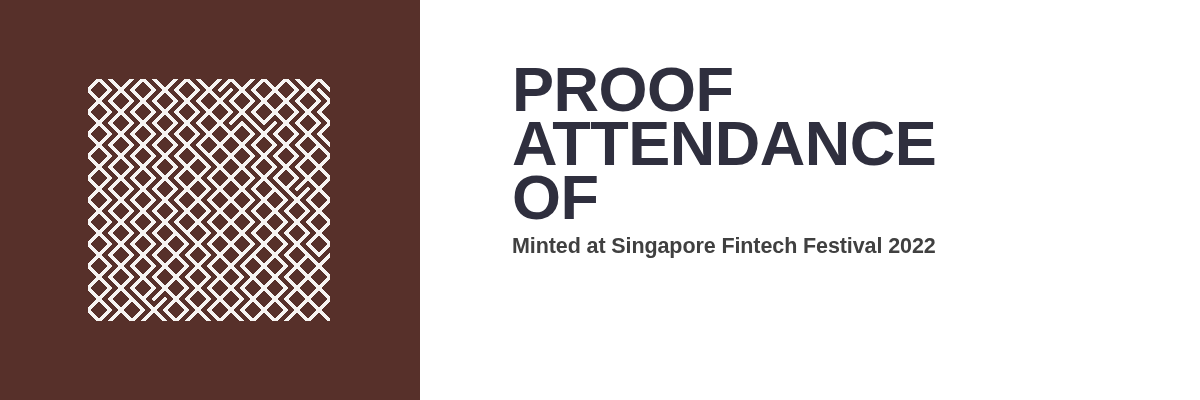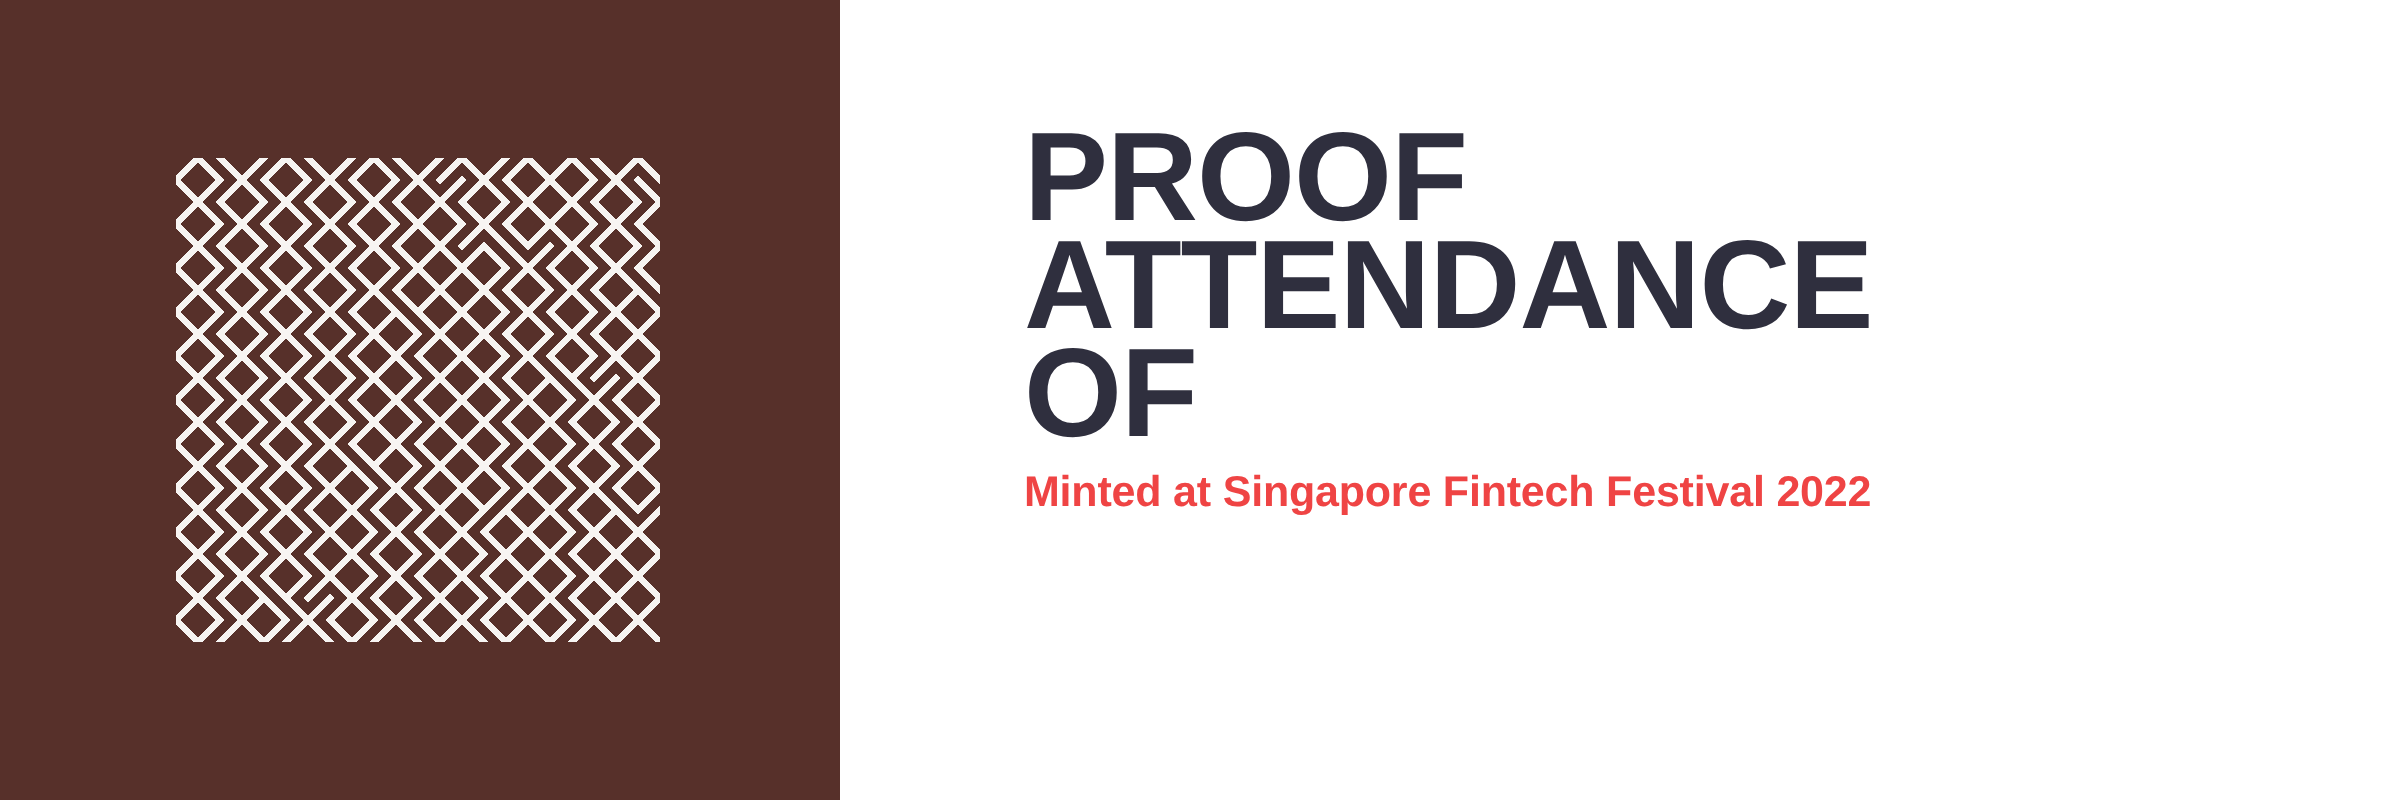--- a/index.html
+++ b/index.html
@@ -51,21 +51,21 @@
     letter-spacing:-0.5px;
     color:#2F2F3E;
     white-space:nowrap;
   }
   .subtitle {
     margin-top:9px;
     font-family:"Liberation Sans", sans-serif;
     font-weight:bold;
     font-size:21.5px;
     letter-spacing:-0.1px;
-    color:#ef4444;
+    color:#404040;
     white-space:nowrap;
   }
   .desc-block {
     margin-top:42px;
     font-family:"Liberation Sans", sans-serif;
     font-size:13.3px;
     line-height:1.52;
     color:#4A4A55;
     max-width:700px;
   }

